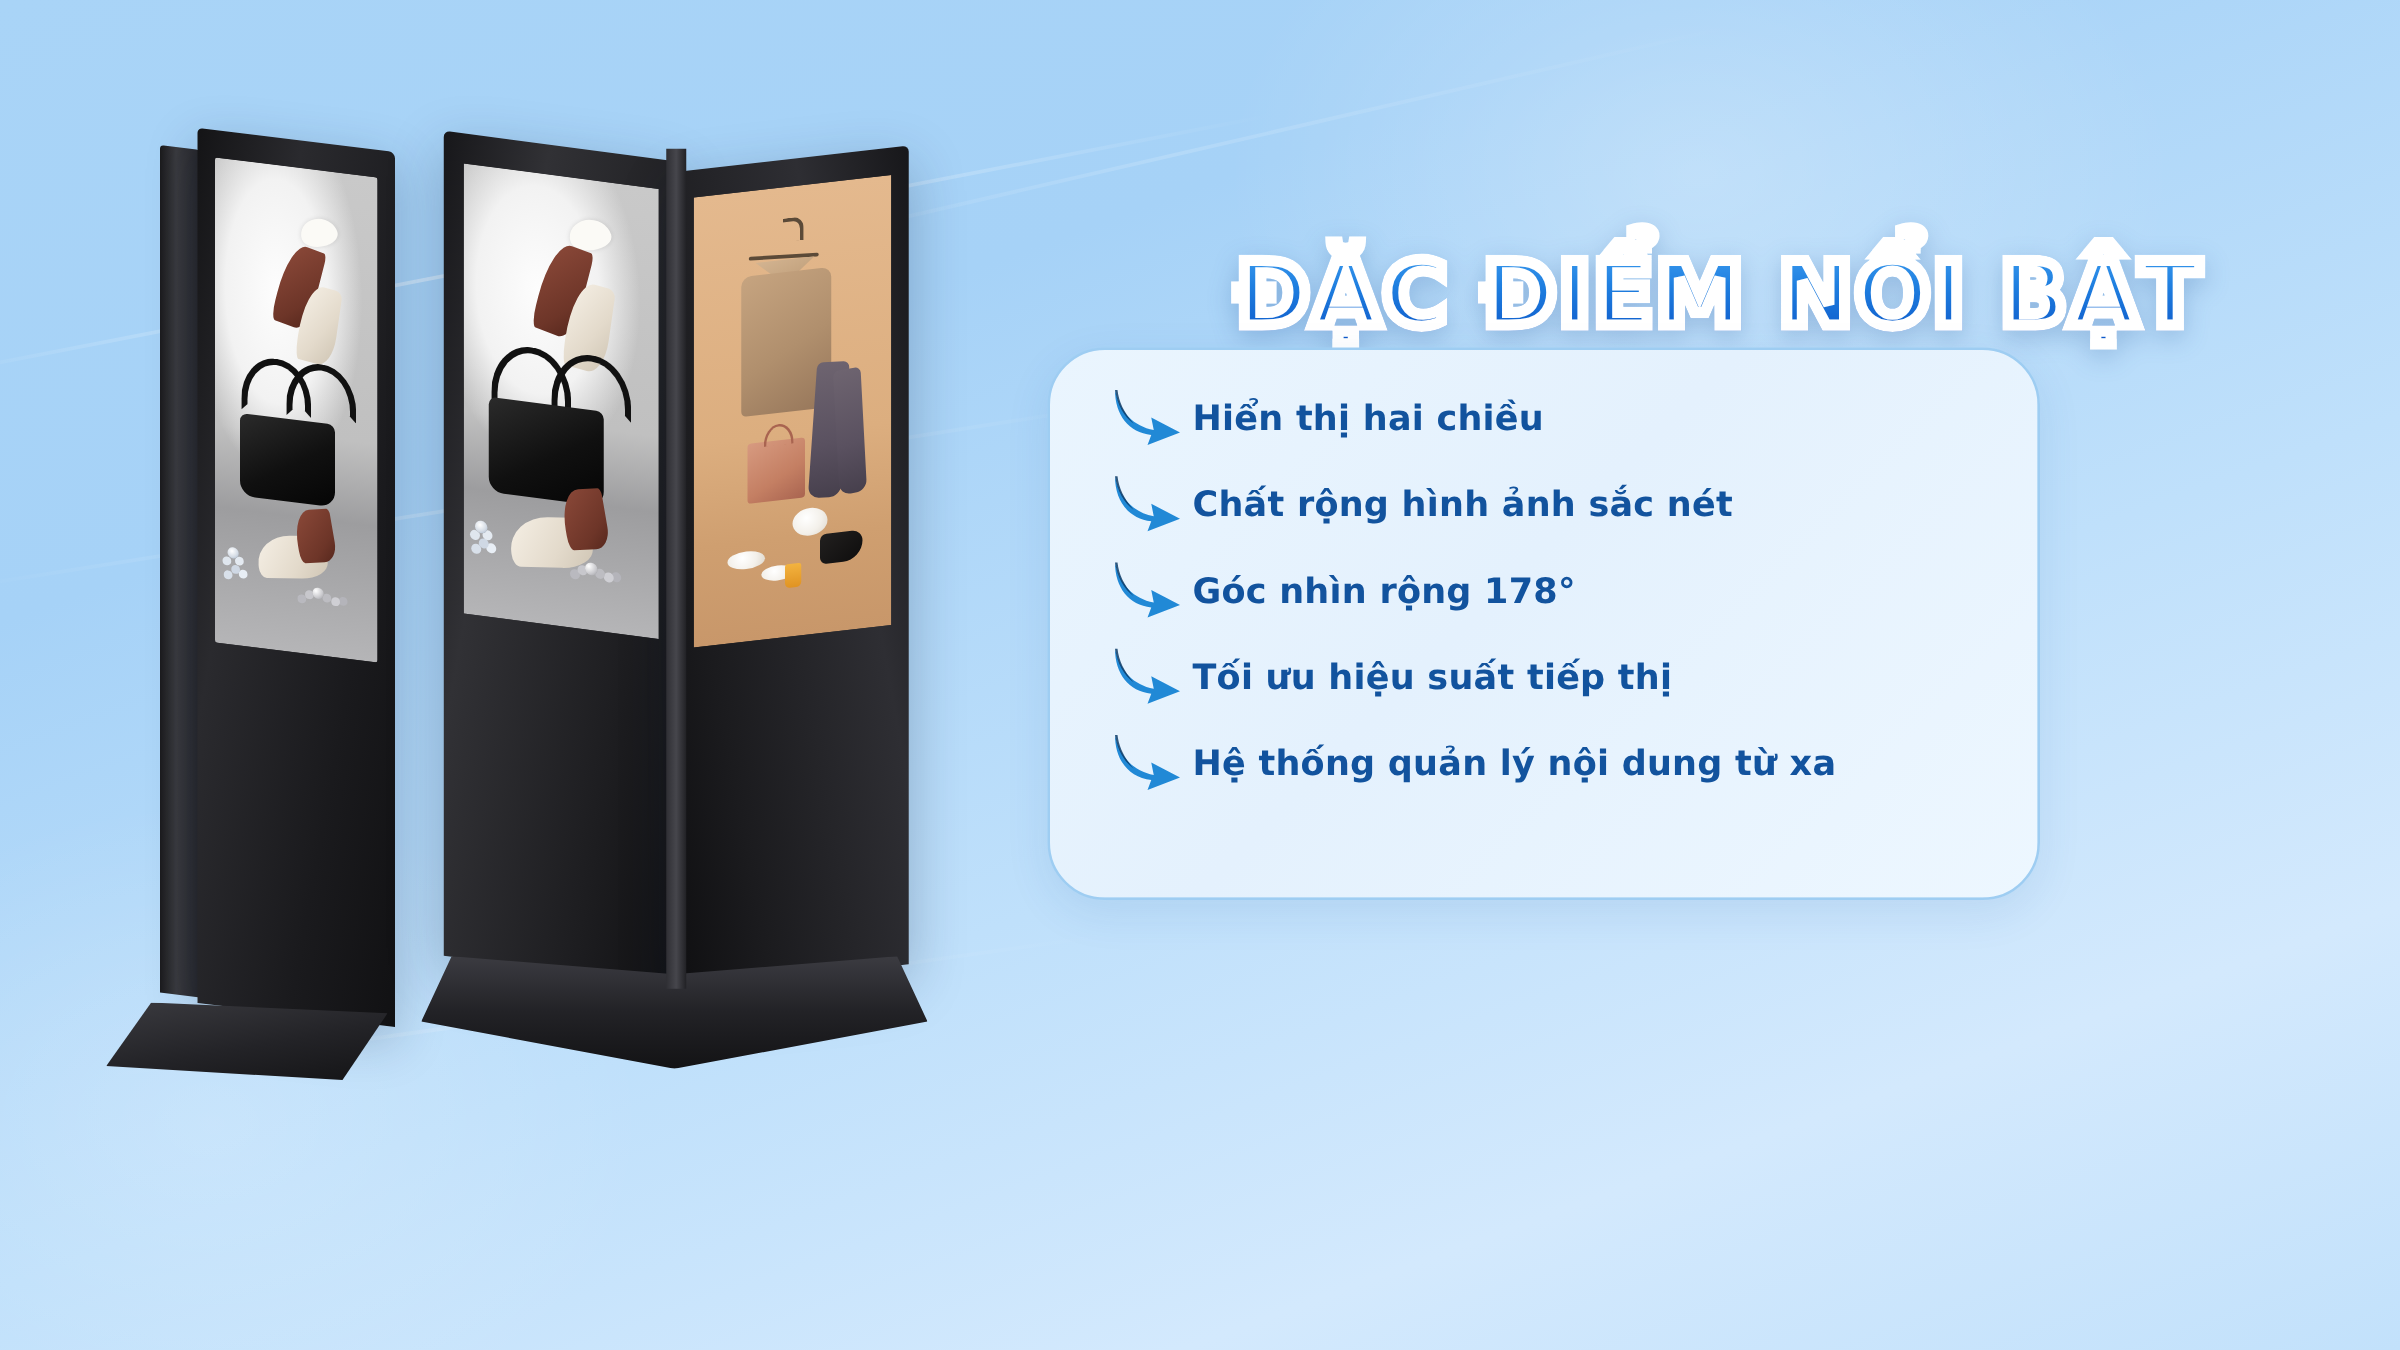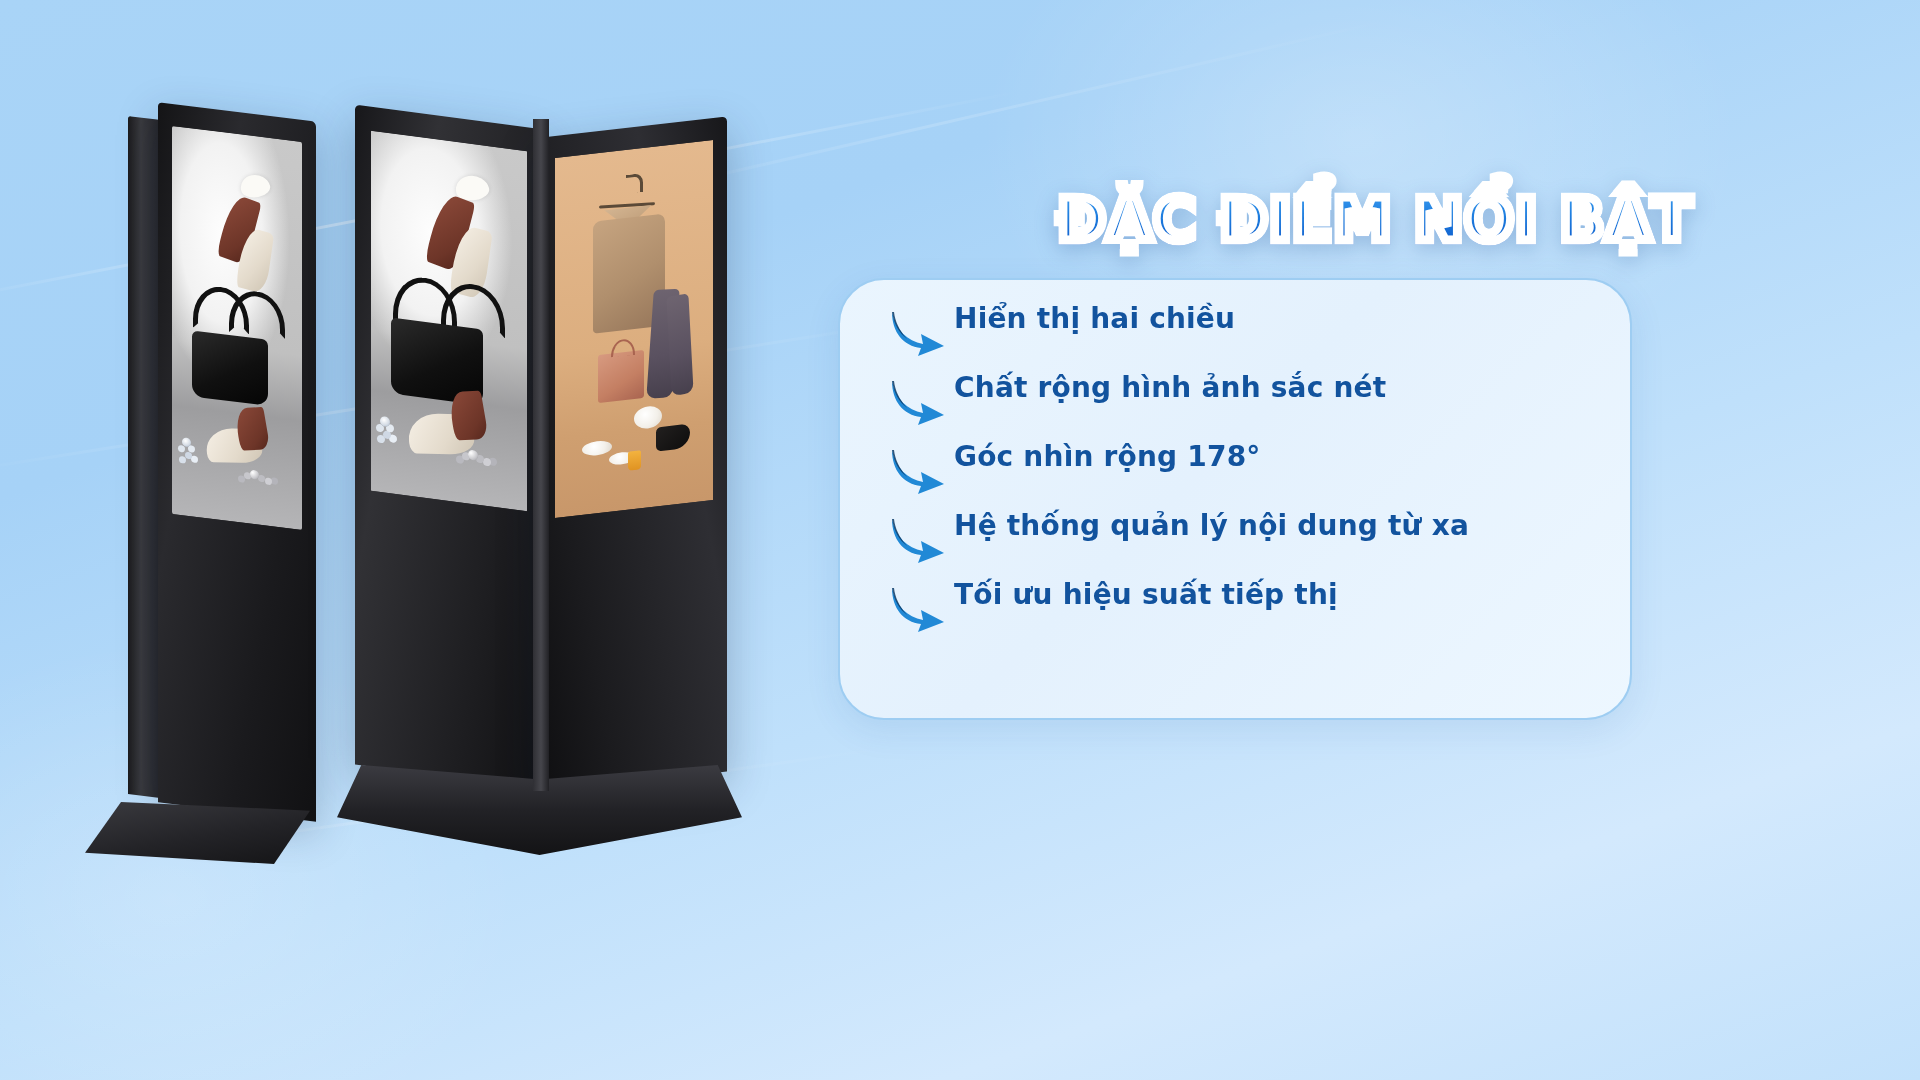--- a/index.html
+++ b/index.html
@@ -254,21 +254,21 @@
   }
 
   
   #headline {
     position: absolute;
     left: 0; top: 152px;
     width: 1090px;
     text-align: center;
     font-family: "DejaVu Sans", sans-serif;
     font-weight: 700;
-    font-size: 58px;
+    font-size: 71px;
     letter-spacing: 1.5px;
     line-height: 1;
     white-space: nowrap;
     background: linear-gradient(180deg, #3d9df0 0%, #1f7fe0 40%, #0d58c9 100%);
     -webkit-background-clip: text;
     background-clip: text;
     color: transparent;
     -webkit-text-stroke: 9px #ffffff;
     paint-order: stroke fill;
     filter: drop-shadow(0 6px 10px rgba(20,70,140,.22));
@@ -288,20 +288,21 @@
   #feature-list {
     position: absolute;
     left: 40px; top: 22px;
     width: 730px;
     display: flex;
     flex-direction: column;
     gap: 5px;
   }
   .feature-row {
     display: flex;
+    align-items: center;
     height: 64px;
   }
   .arrow-wrap {
     width: 74px;
     flex: 0 0 74px;
     display: flex;
     align-items: center;
     justify-content: center;
   }
   .feature-text {
@@ -427,29 +428,29 @@
         </div>
 
 
         <div class="feature-row">
           <span class="arrow-wrap">
             <svg width="60" height="52" viewBox="0 0 60 52" aria-hidden="true">
               <path d="M5 4 C9 22 20 33 36 36 L34 26 L57 38 L31 48 L34 40 C16 38 5 24 5 4 Z" fill="#2189d6"></path>
               <path d="M5 4 C7 16 12 25 20 31 C12 22 8 13 7 4 Z" fill="#0d3b66" opacity=".85"></path>
             </svg>
           </span>
-          <span class="feature-text">Hệ thống quản lý nội dung từ xa</span>
+          <span class="feature-text">Tối ưu hiệu suất tiếp thị</span>
         </div>
 
         <div class="feature-row">
           <span class="arrow-wrap">
             <svg width="60" height="52" viewBox="0 0 60 52" aria-hidden="true">
               <path d="M5 4 C9 22 20 33 36 36 L34 26 L57 38 L31 48 L34 40 C16 38 5 24 5 4 Z" fill="#2189d6"></path>
               <path d="M5 4 C7 16 12 25 20 31 C12 22 8 13 7 4 Z" fill="#0d3b66" opacity=".85"></path>
             </svg>
           </span>
-          <span class="feature-text">Tối ưu hiệu suất tiếp thị</span>
+          <span class="feature-text">Hệ thống quản lý nội dung từ xa</span>
         </div>
 
       </div>
     </div>
   </div>
 </div>
 
 </body></html>

